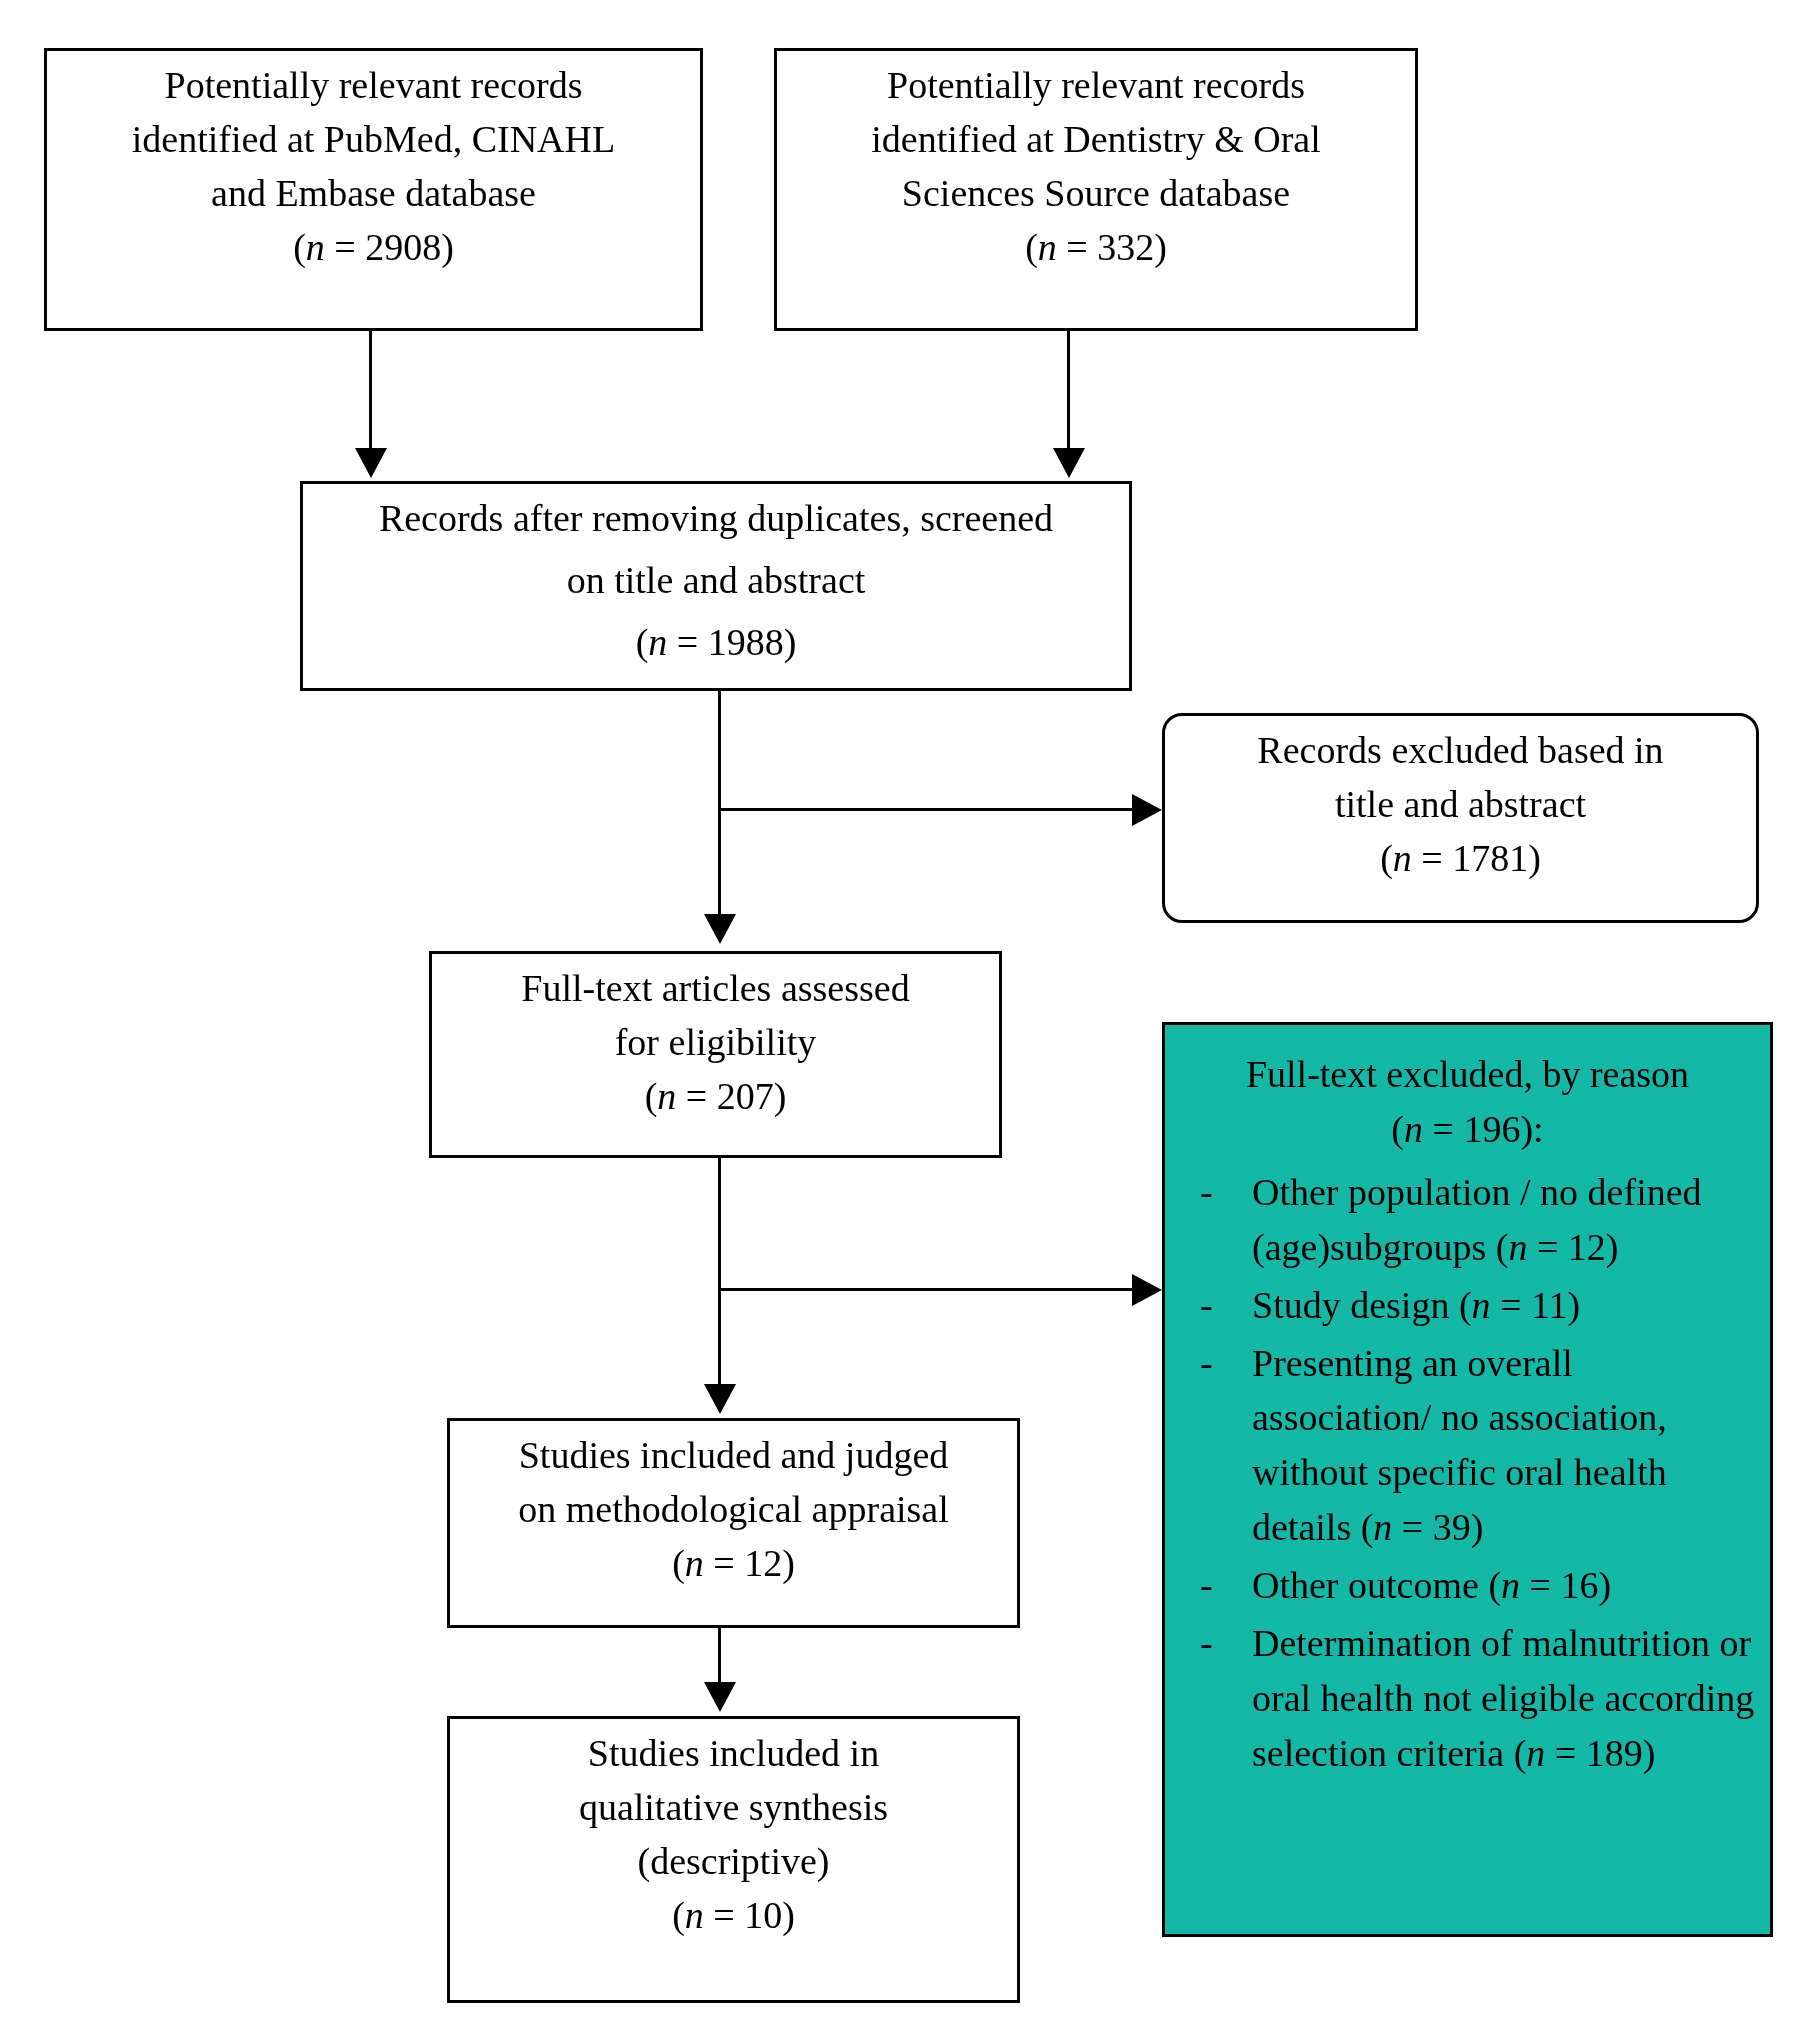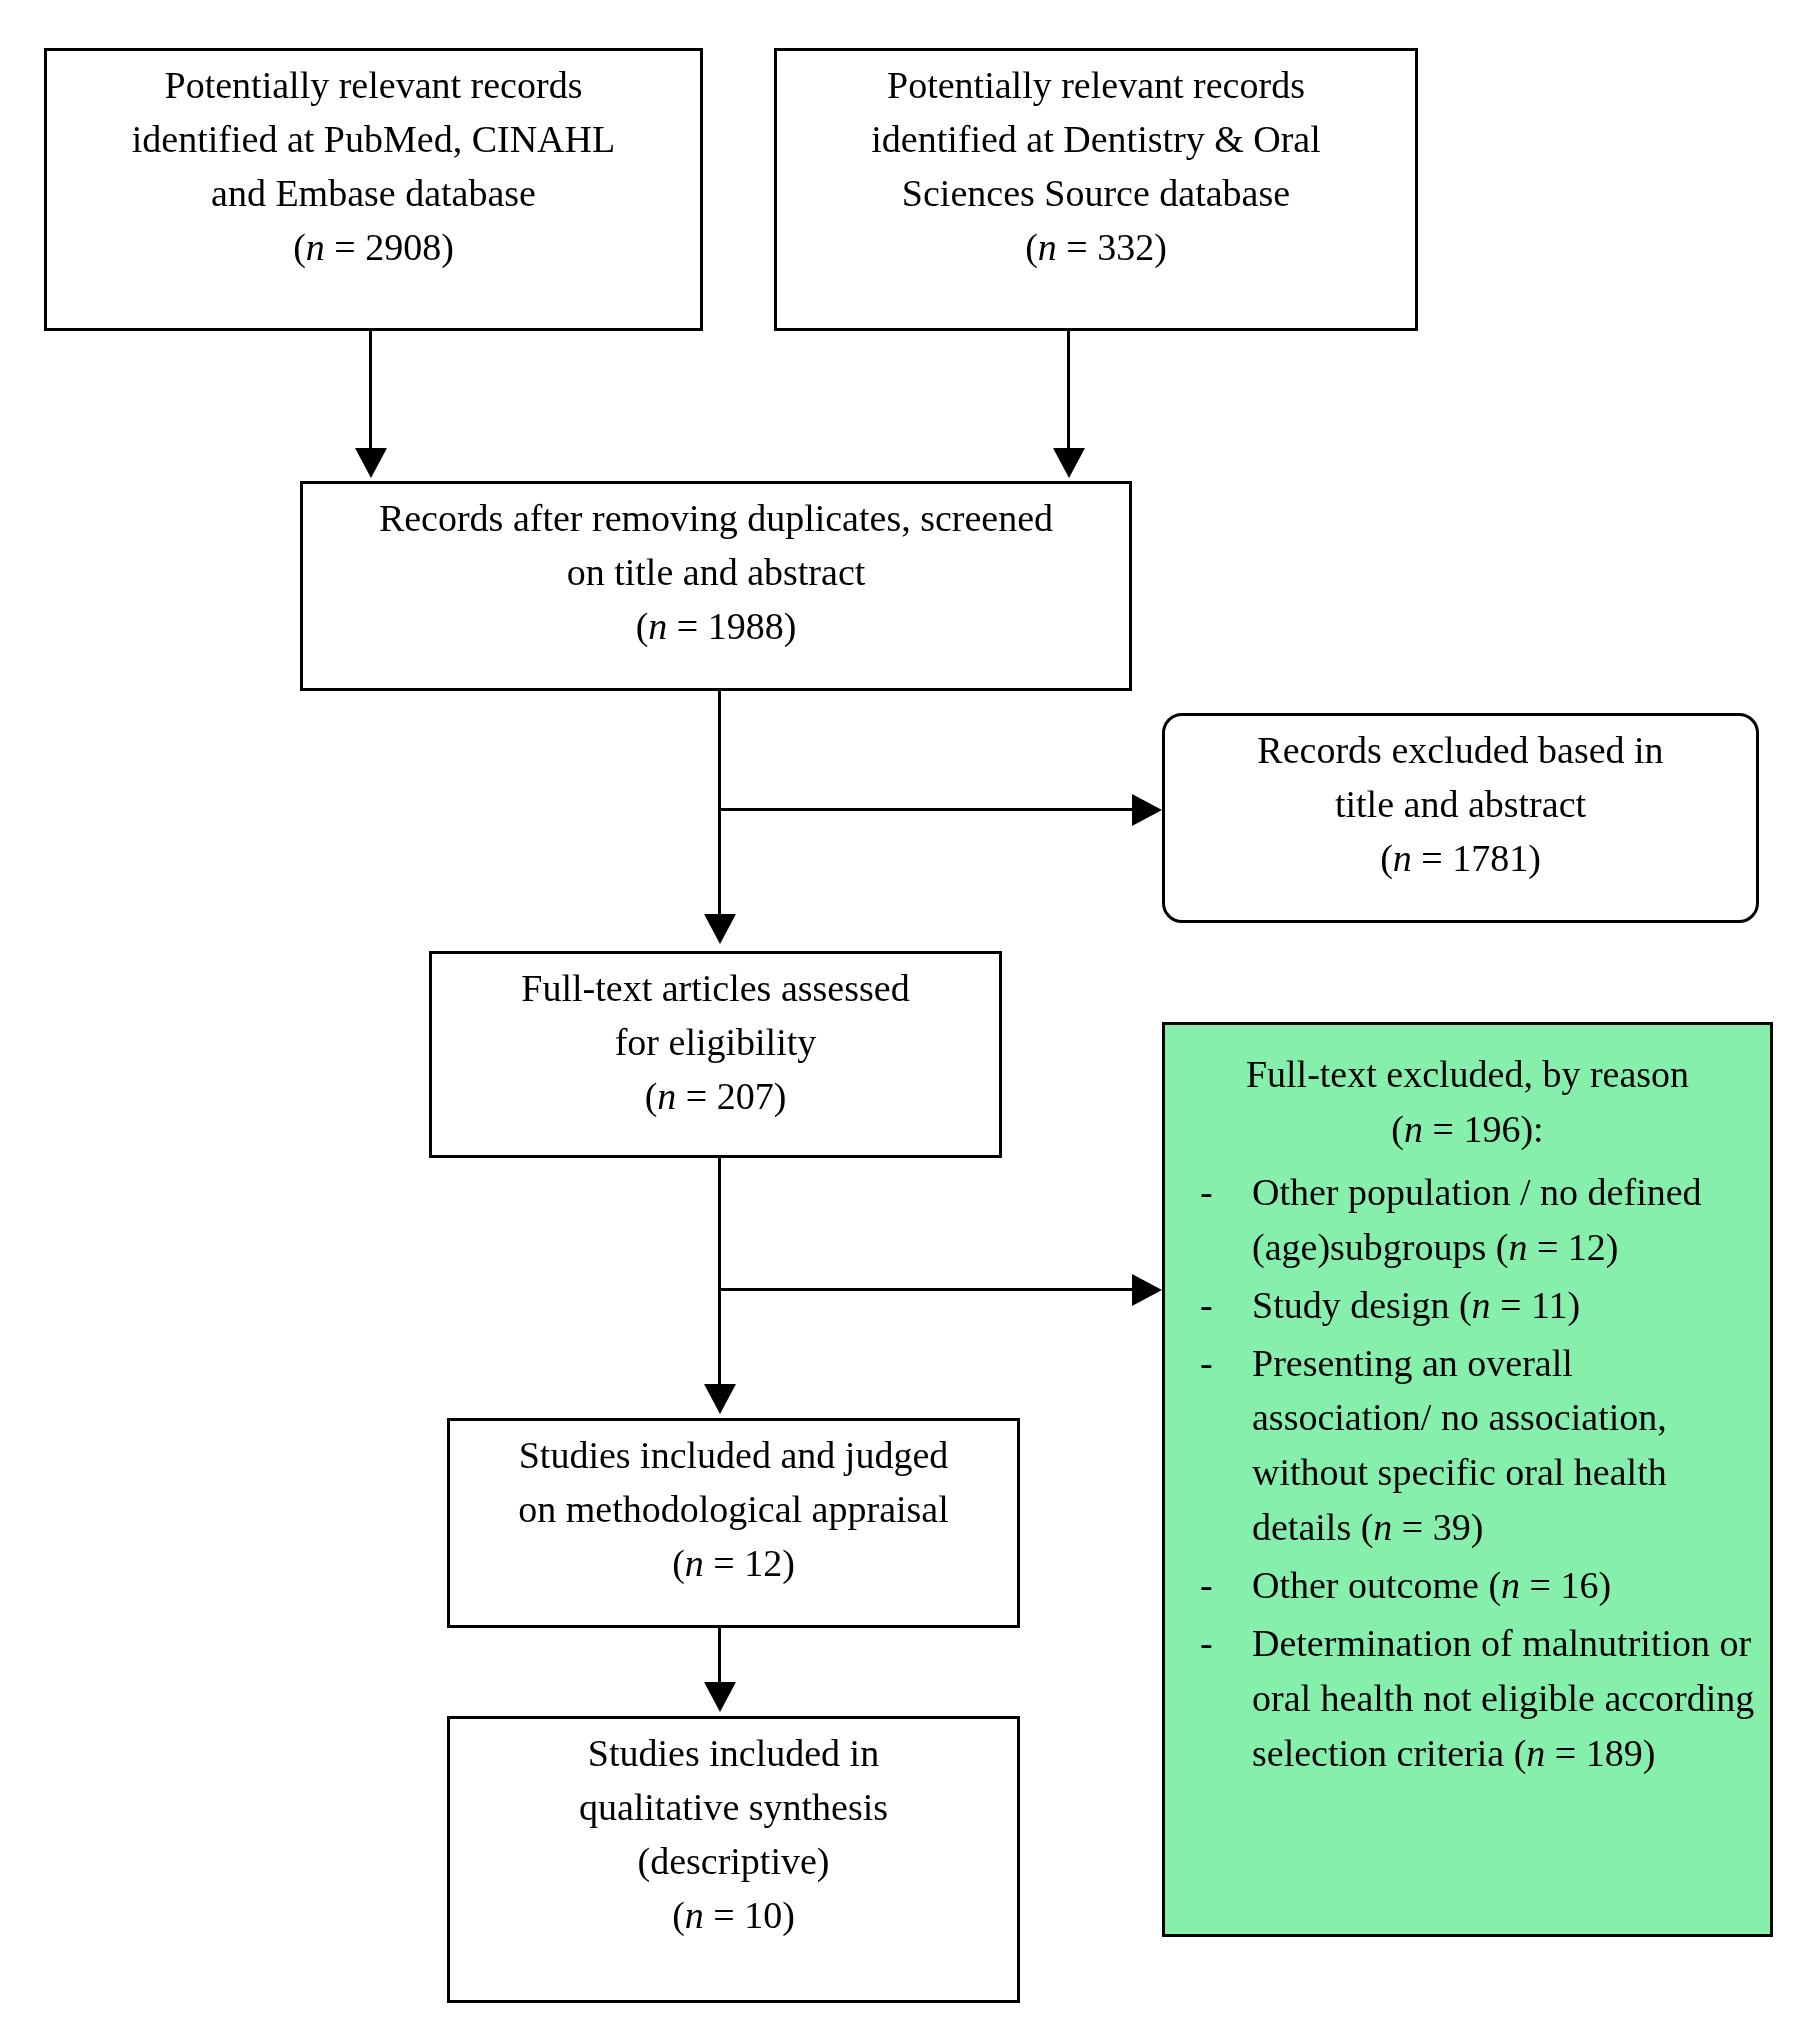--- a/index.html
+++ b/index.html
@@ -32,21 +32,21 @@
     padding: 8.4px 11.7px;
   }
 
   .box .line { display: block; white-space: nowrap; }
 
   
   .reasonbox {
     position: absolute;
     box-sizing: border-box;
     border: 3.4px solid #000000;
-    background: #86efac;
+    background: #14b8a6;
     font-size: 38px;
     line-height: 1.44;
     padding: 22px 15px 15px 15px;
     display: flex;
     flex-direction: column;
   }
   .reasonbox .head {
     text-align: center;
     white-space: nowrap;
   }
@@ -119,21 +119,21 @@
     <span class="line">Sciences Source database</span>
     <span class="line"><span>(</span><span class="ital">n</span><span> = 332)</span></span>
   </div>
 
   <div class="vline" style="left:369px; top:331px; height:122px;"></div>
   <div class="arrow-down" style="left:355px; top:448px;"></div>
 
   <div class="vline" style="left:1067px; top:331px; height:122px;"></div>
   <div class="arrow-down" style="left:1053px; top:448px;"></div>
 
-  <div class="box" style="left:300px; top:481px; width:832px; height:210px;">
+  <div class="box" style="left:300px; top:481px; width:832px; height:210px;gap:8px;">
     <span class="line">Records after removing duplicates, screened</span>
     <span class="line">on title and abstract</span>
     <span class="line"><span>(</span><span class="ital">n</span><span> = 1988)</span></span>
   </div>
 
   <div class="vline" style="left:718px; top:691px; height:225px;"></div>
   <div class="arrow-down" style="left:704px; top:914px;"></div>
 
   <div class="hline" style="left:718px; top:808px; width:415px;"></div>
   <div class="arrow-right" style="left:1132px; top:794px;"></div>

